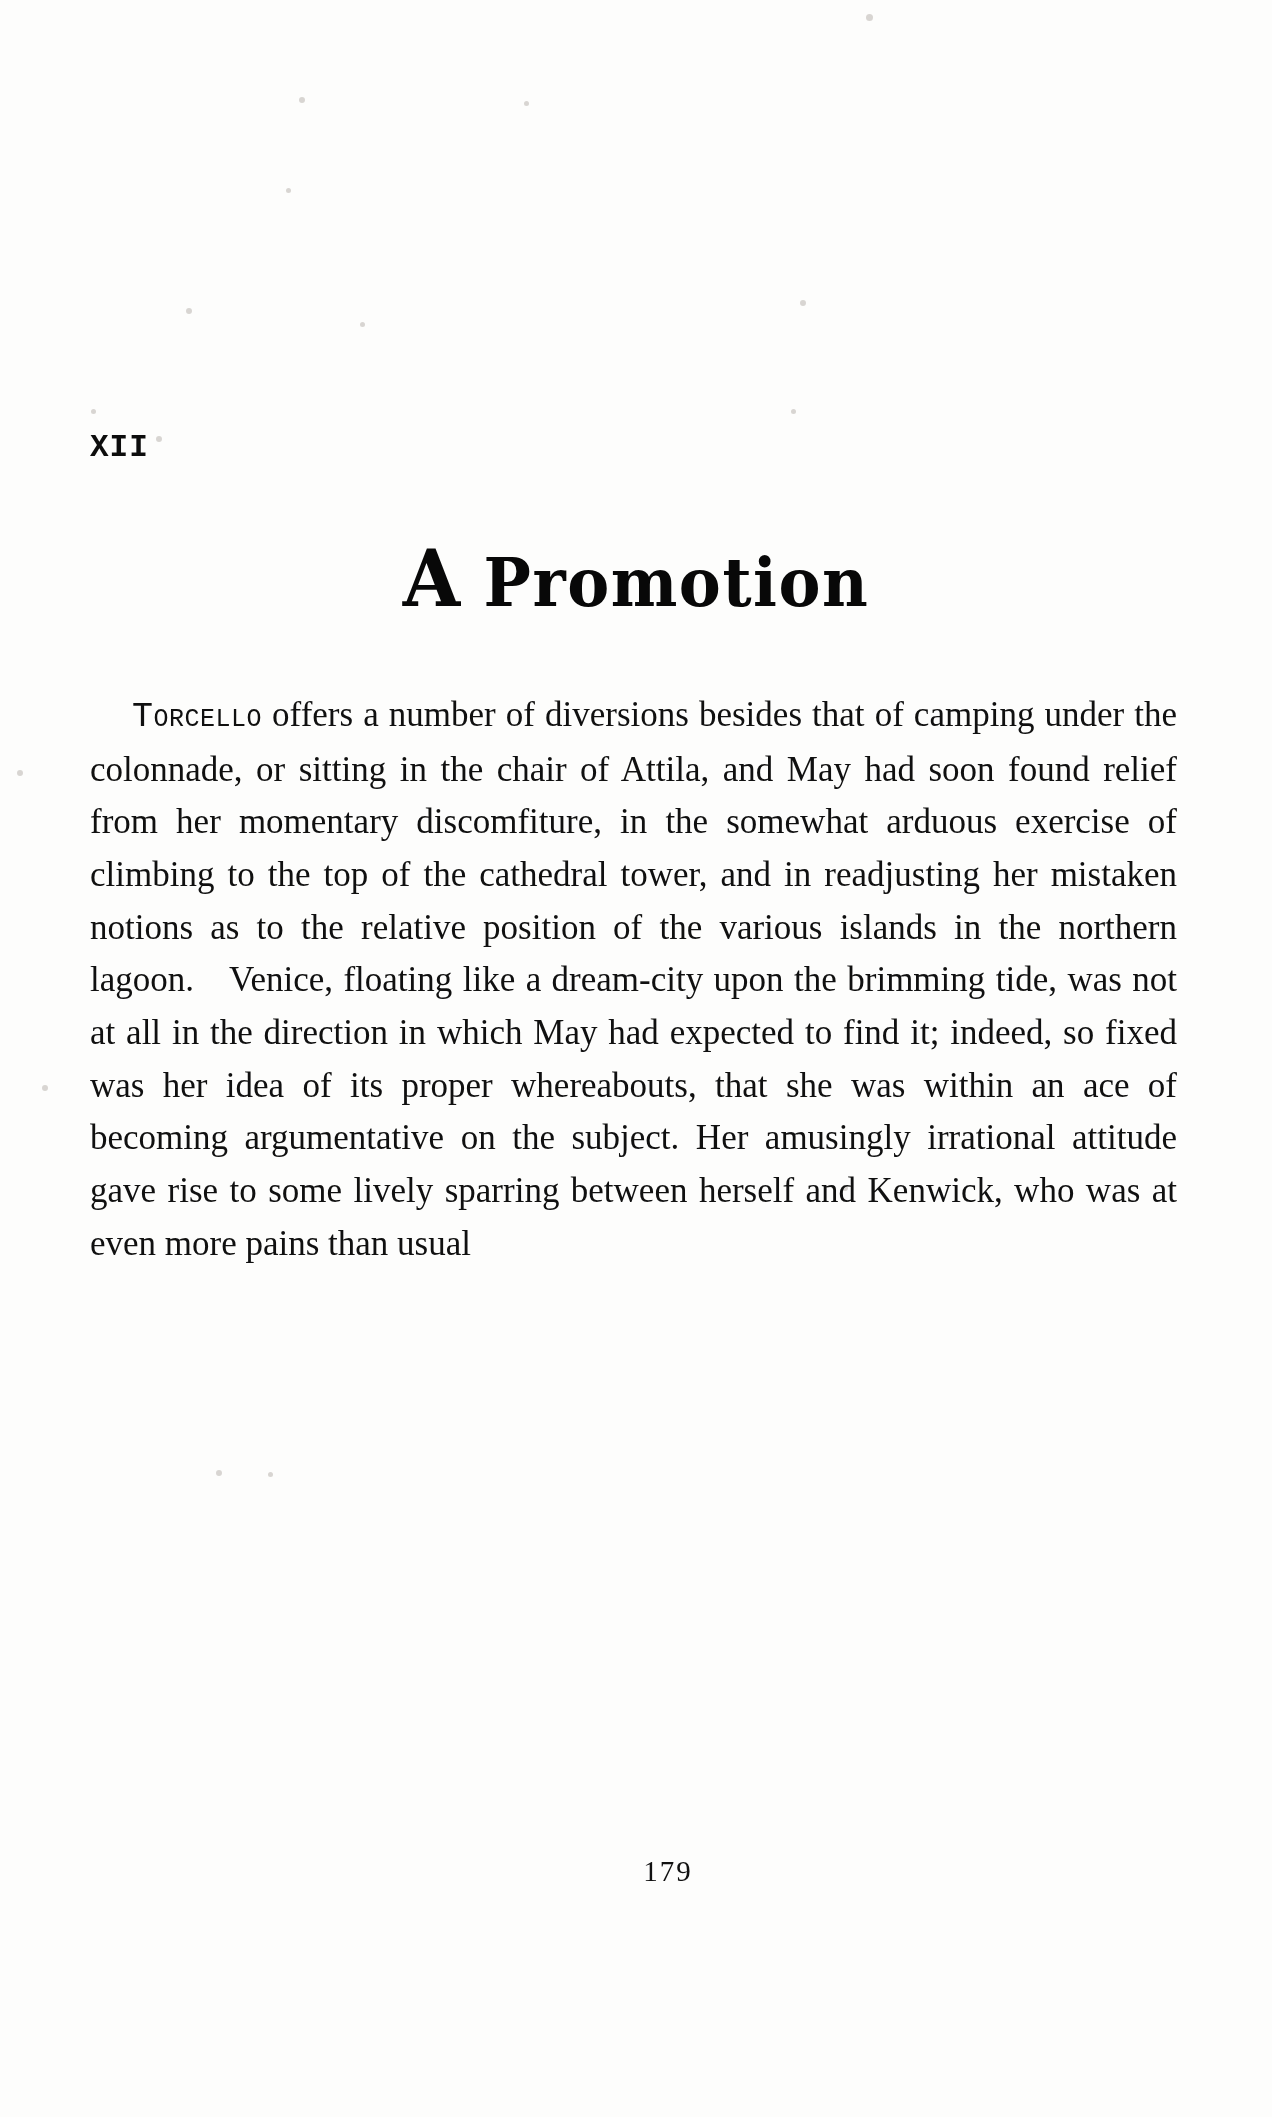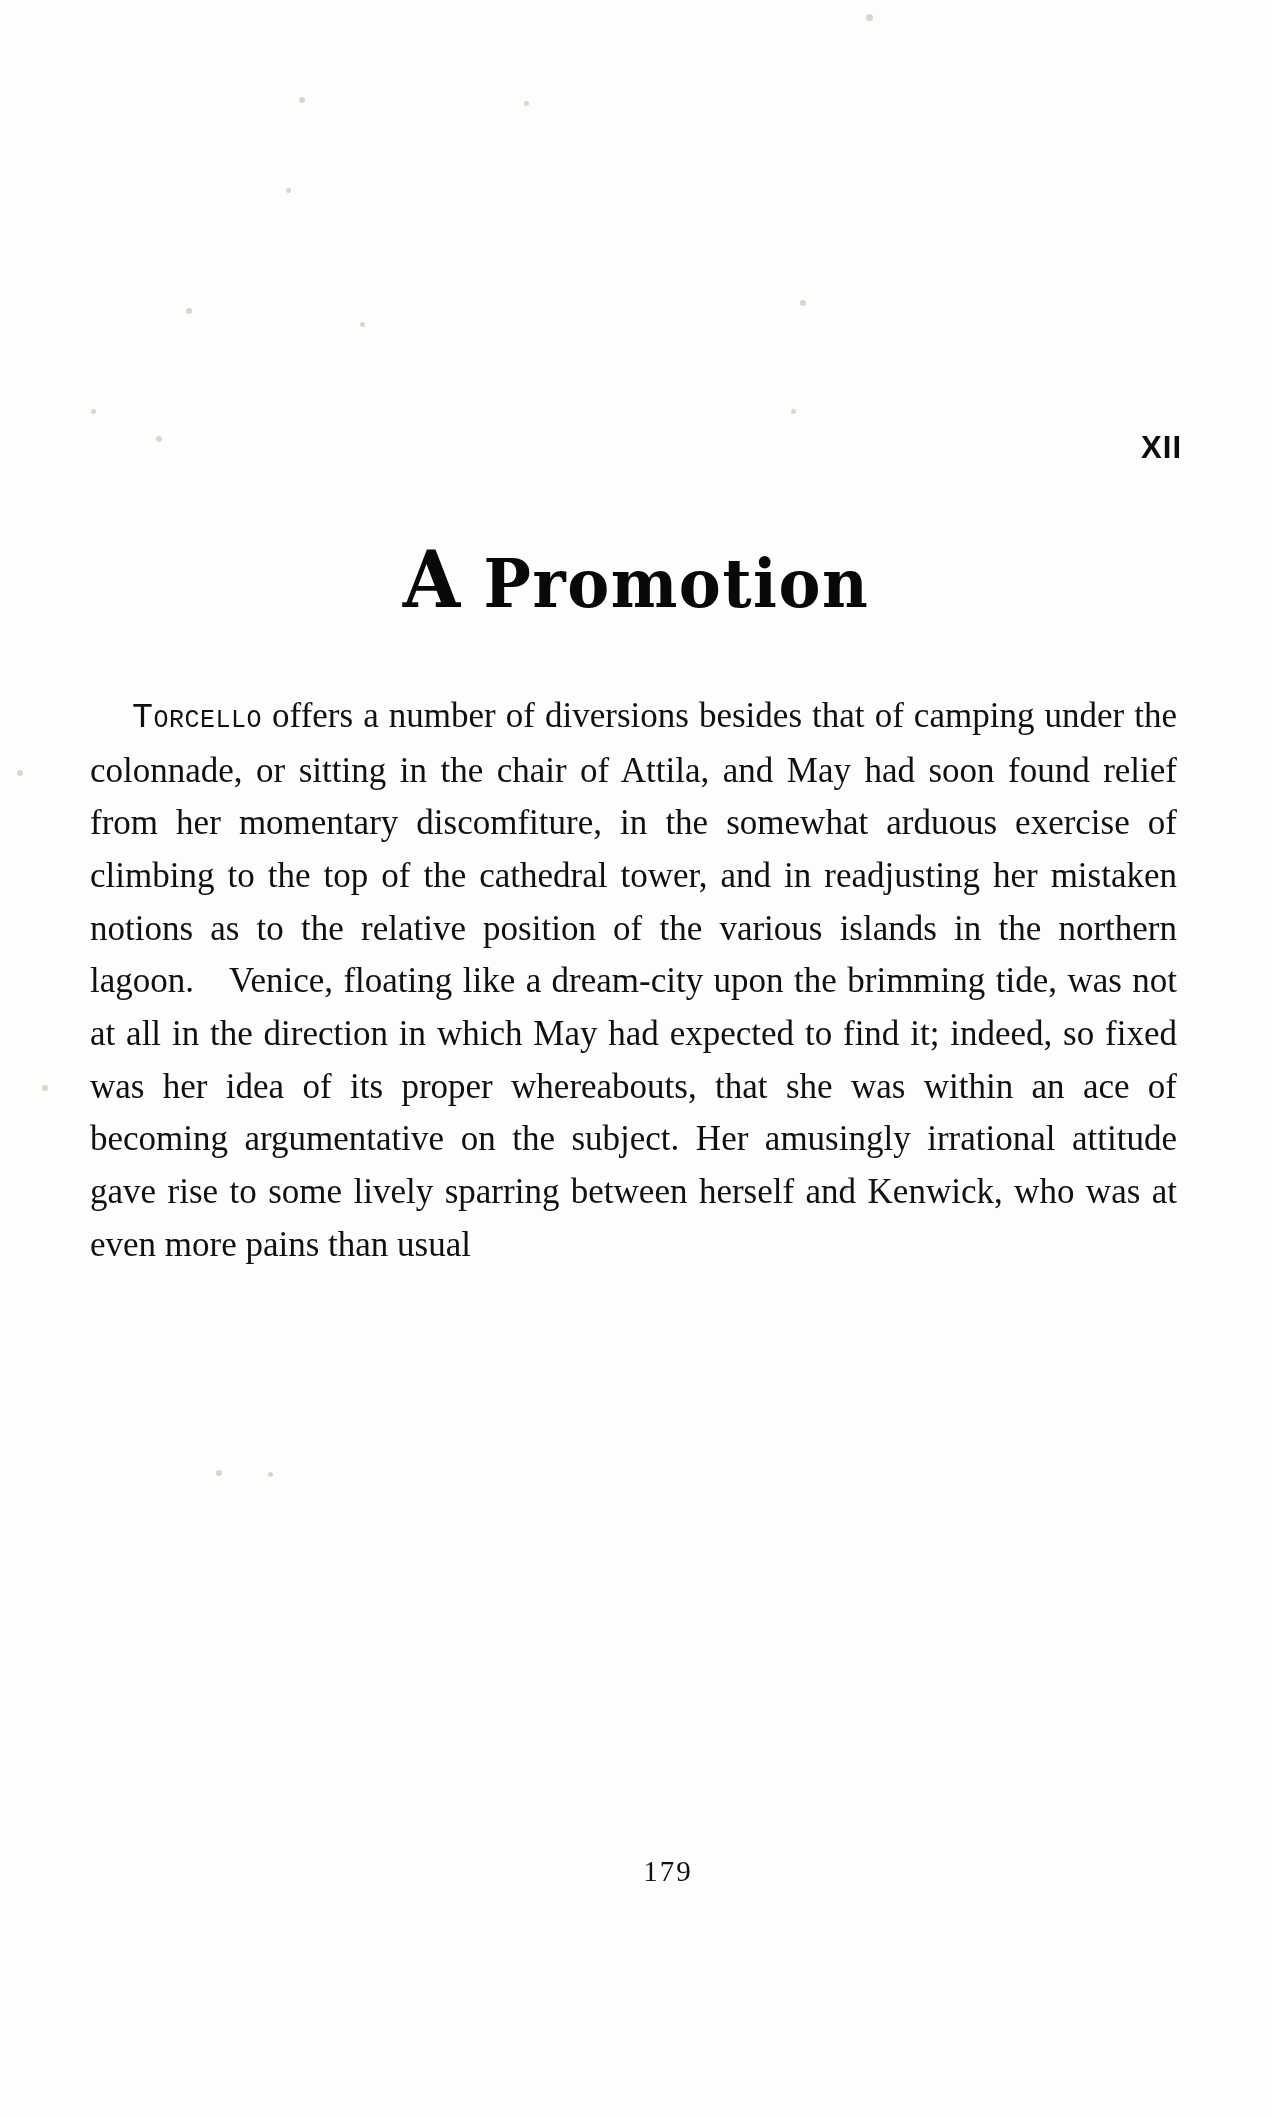--- a/index.html
+++ b/index.html
@@ -33,22 +33,22 @@
   }
 
   .content {
     position: absolute;
     left: 90px;
     top: 430px;
     width: 1092px;
   }
 
   .chapter-number {
-    text-align: right;
-    font-family: Liberation Sans, sans-serif;
+    text-align: left;
+    font-family: Liberation Mono, monospace;
     font-weight: bold;
     font-size: 31px;
     letter-spacing: 1px;
     color: #0d0d0d;
     margin: 0 0 70px 0;
   }
 
   .chapter-title {
     text-align: center;
     font-family: "DejaVu Serif", serif;

